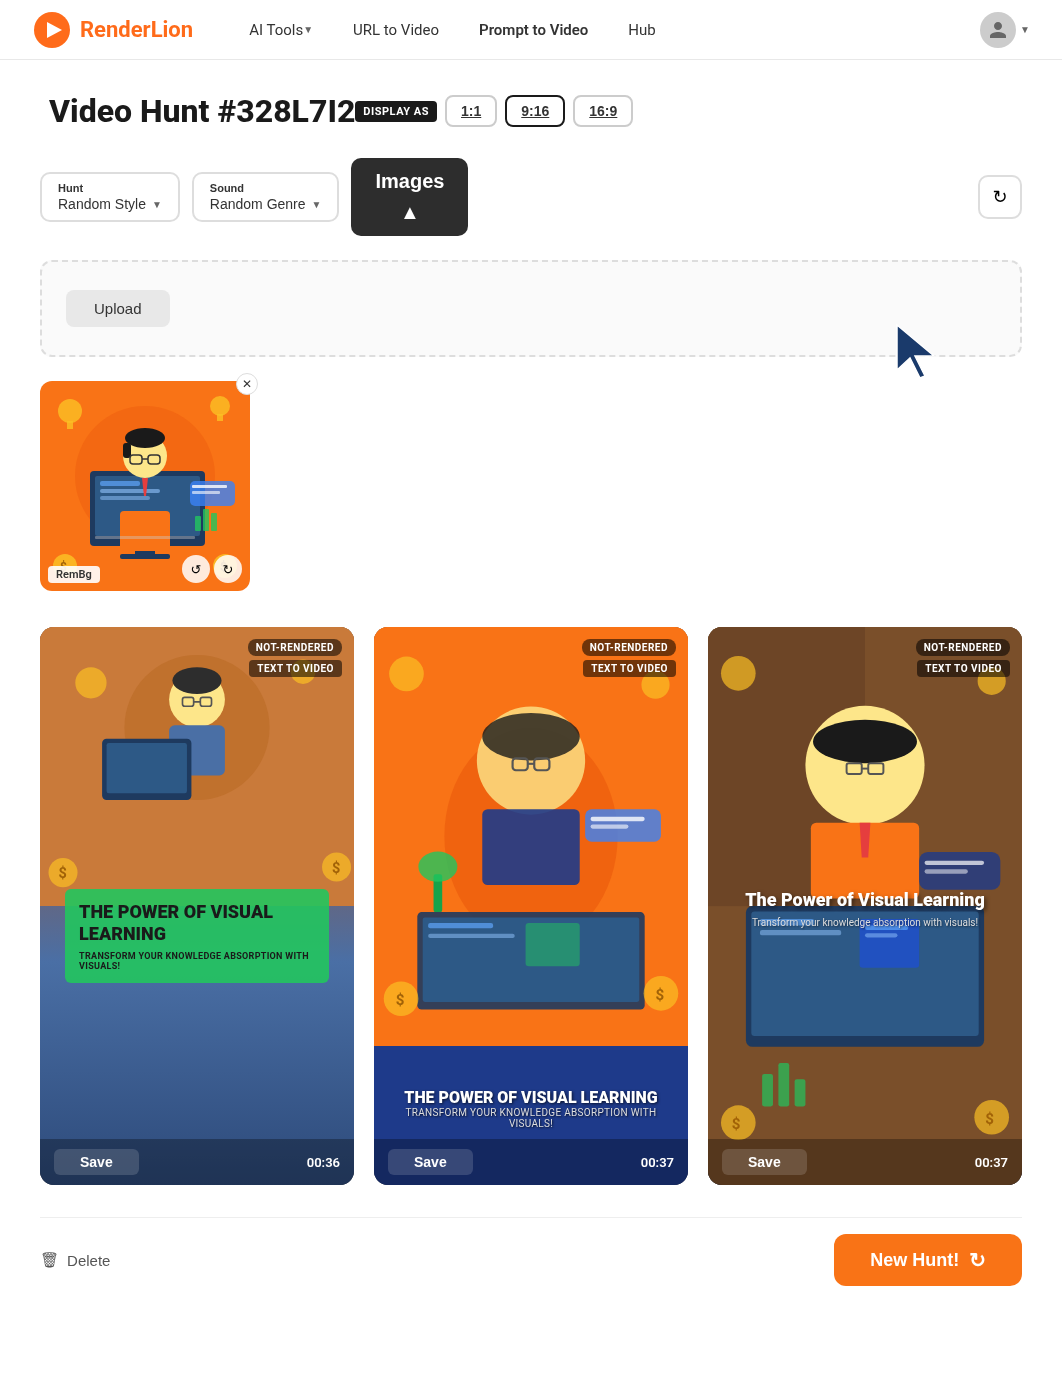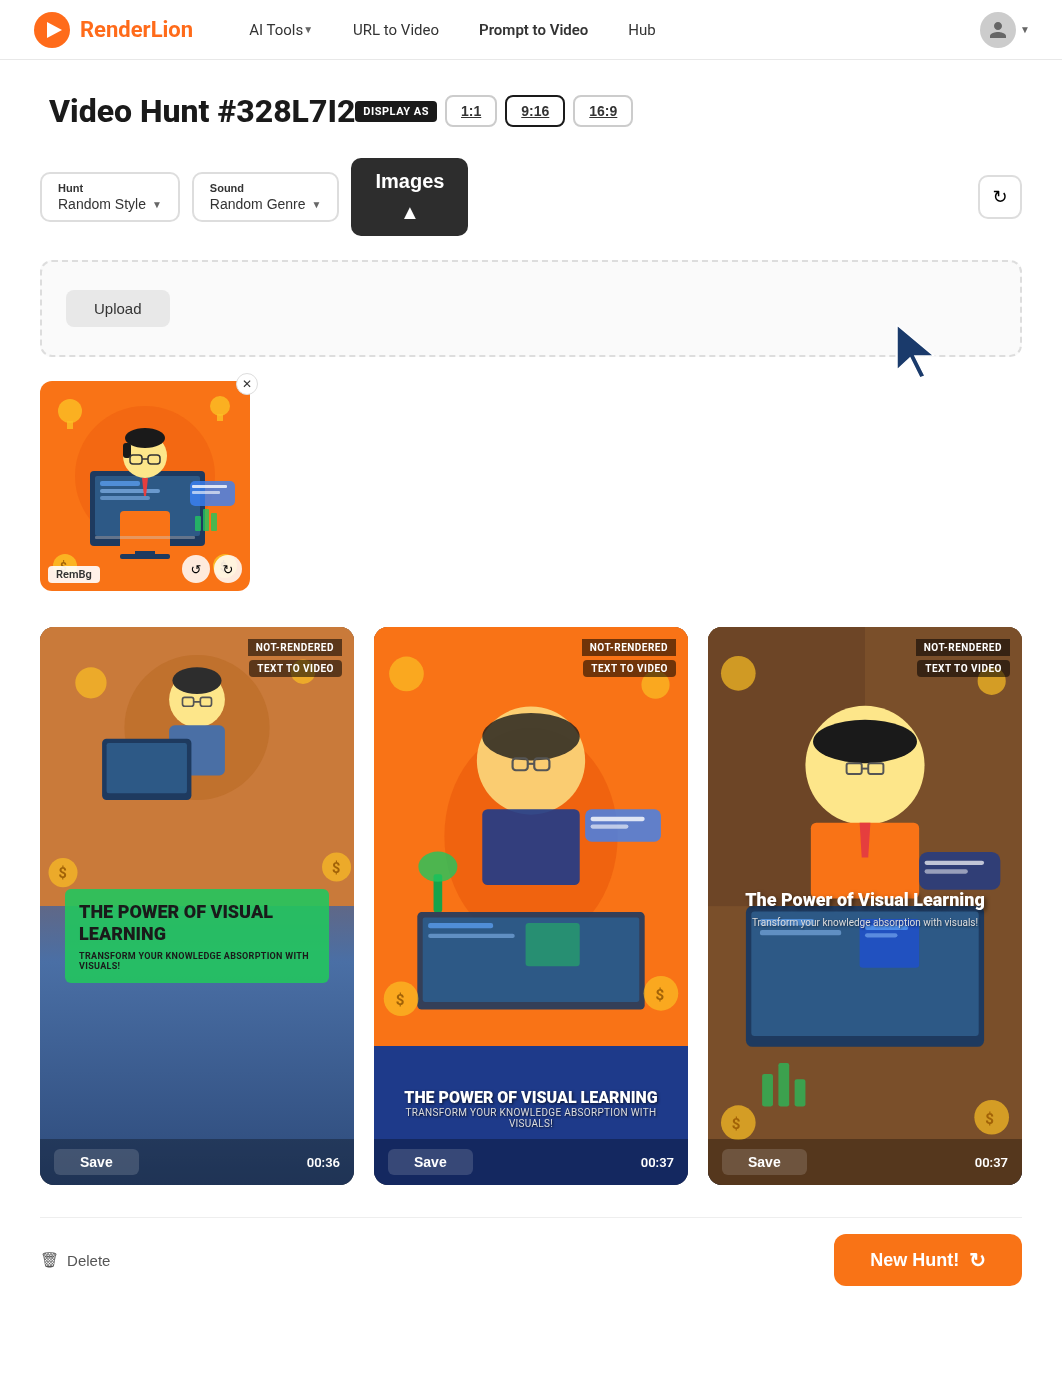--- a/index.html
+++ b/index.html
@@ -317,21 +317,21 @@
       flex-direction: column;
       gap: 4px;
       align-items: flex-end;
     }
     .badge-not-rendered {
       background: rgba(0,0,0,0.55);
       color: #fff;
       font-size: 10px;
       font-weight: 700;
       padding: 3px 8px;
-      border-radius: 0;
+      border-radius: 8px;
       letter-spacing: 0.5px;
     }
     .badge-text-to-video {
       background: rgba(0,0,0,0.55);
       color: #fff;
       font-size: 10px;
       font-weight: 700;
       padding: 3px 8px;
       border-radius: 4px;
       letter-spacing: 0.5px;

